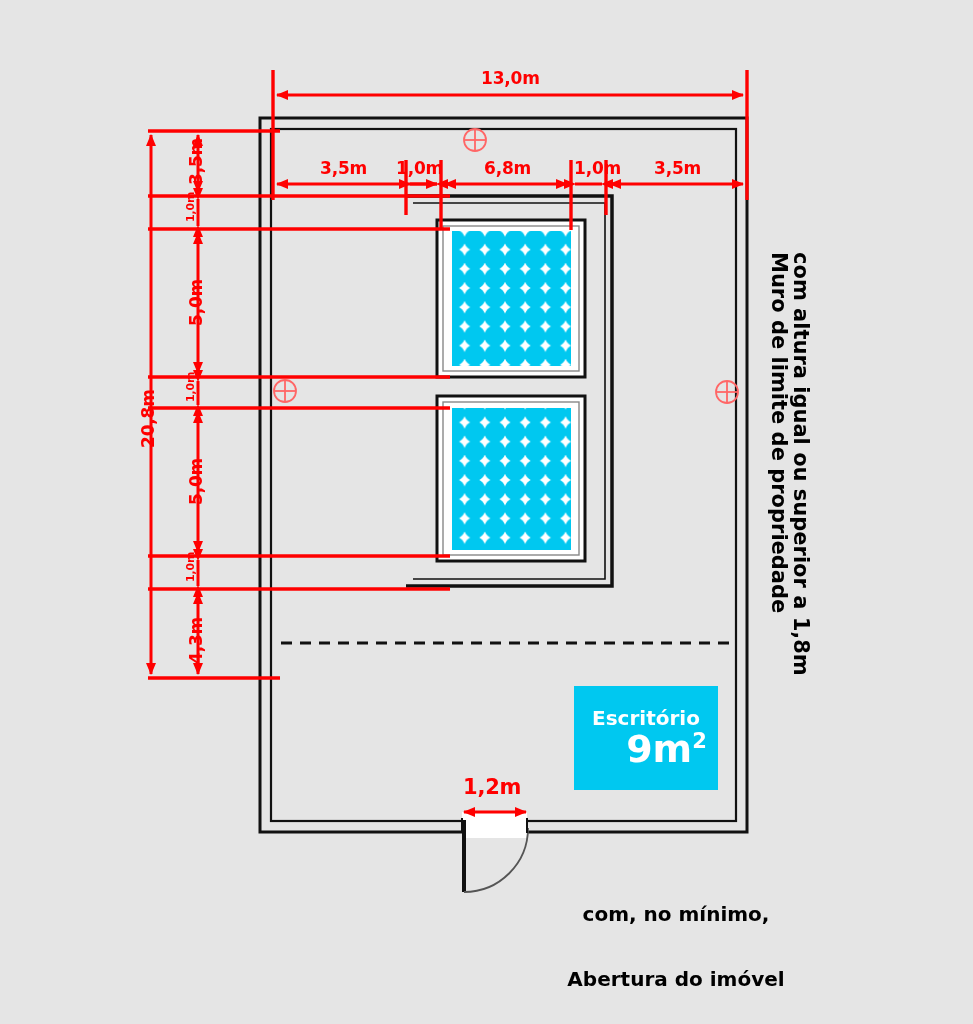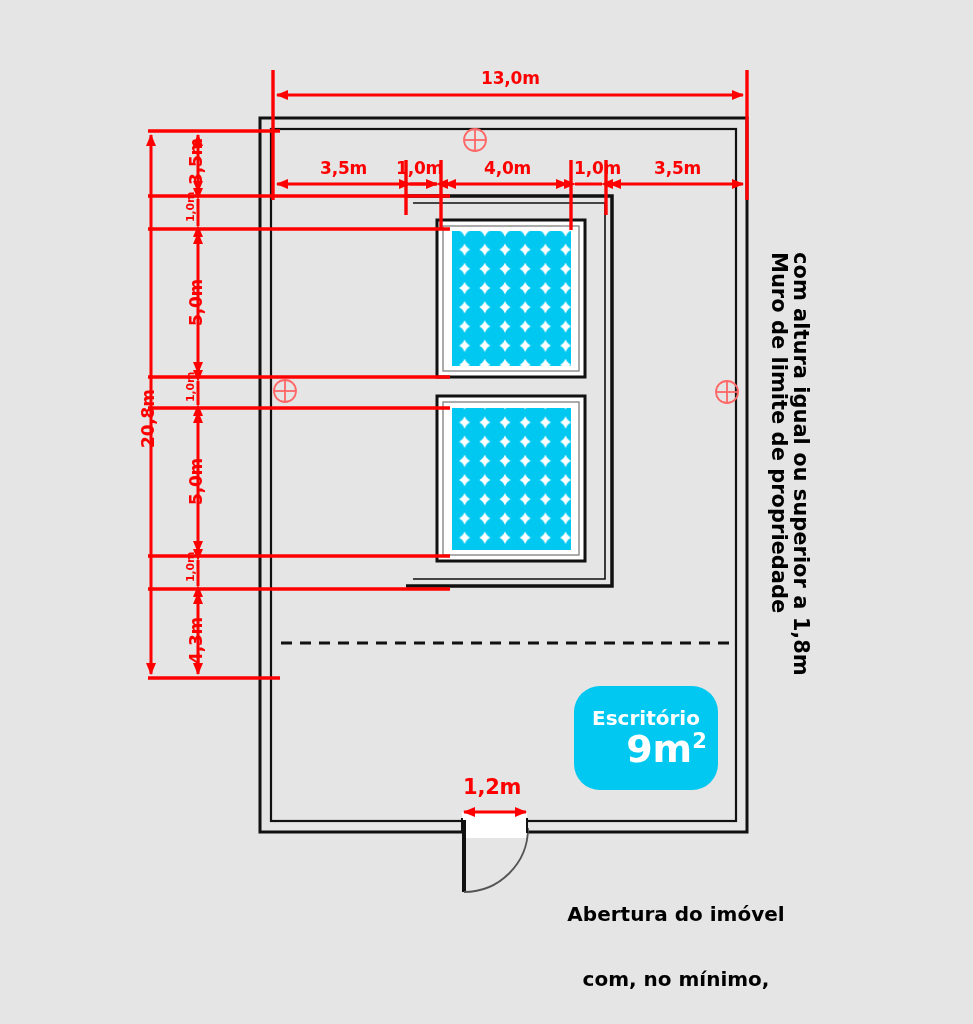--- a/index.html
+++ b/index.html
@@ -27,21 +27,20 @@
     color:#000000;font-size:21px;line-height:1.12;
     transform-origin:0 0;transform:rotate(90deg);
     white-space:pre;
   }
   .office-box{
     position:absolute;
     background:#00c8f0;
     display:flex;flex-direction:column;
     align-items:center;justify-content:center;
     color:#ffffff;
-    border-radius:26px;
   }
   .office-title{font-size:20px;font-weight:bold;line-height:1;margin-bottom:2px;}
   .office-area{font-size:38px;font-weight:bold;line-height:1;margin-left:41px;}
   .office-area sup{font-size:21px;vertical-align:super;}
   .bottom-note{text-align:center;}
 </style>
 </head>
 <body>
 
 <div id="stage">
@@ -157,21 +156,21 @@
       <line x1="198" y1="593" x2="198" y2="674" marker-start="url(#arrL)" marker-end="url(#arrR)"></line>
     </g>
 
     <line x1="464" y1="812" x2="526" y2="812" stroke="#ff0000" stroke-width="3" marker-start="url(#arrL)" marker-end="url(#arrR)"></line>
   </svg>
 
   <div class="lbl dim-lbl" style="left:481px;top:70px;">13,0m</div>
 
   <div class="lbl dim-lbl" style="left:320px;top:160px;">3,5m</div>
   <div class="lbl dim-lbl" style="left:396px;top:160px;">1,0m</div>
-  <div class="lbl dim-lbl" style="left:484px;top:160px;">4,0m</div>
+  <div class="lbl dim-lbl" style="left:484px;top:160px;">6,8m</div>
   <div class="lbl dim-lbl" style="left:574px;top:160px;">1,0m</div>
   <div class="lbl dim-lbl" style="left:654px;top:160px;">3,5m</div>
 
   <div class="lbl dim-lbl vert" style="left:140px;top:448px;transform:rotate(-90deg);">20,8m</div>
 
   <div class="lbl dim-lbl vert" style="left:188px;top:185px;transform:rotate(-90deg);">3,5m</div>
   <div class="lbl dim-lbl-sm vert" style="left:185px;top:222px;transform:rotate(-90deg);">1,0m</div>
   <div class="lbl dim-lbl vert" style="left:188px;top:326px;transform:rotate(-90deg);">5,0m</div>
   <div class="lbl dim-lbl-sm vert" style="left:185px;top:402px;transform:rotate(-90deg);">1,0m</div>
   <div class="lbl dim-lbl vert" style="left:188px;top:505px;transform:rotate(-90deg);">5,0m</div>
@@ -184,19 +183,19 @@
   <div class="lbl note-right" style="left:812px;top:252px;">com altura igual ou superior a 1,8m</div>
 
   <div class="office-box" style="left:574px;top:686px;width:144px;height:104px;">
     <div class="office-title">Escritório</div>
     <div class="office-area">
       <span>9m</span><sup>2</sup>
     </div>
   </div>
 
   <div class="lbl note bottom-note" style="left:546px;top:861px;width:260px;text-align:center;">
+    <div>com, no mínimo,</div>
     <div>Abertura do imóvel</div>
-    <div>com, no mínimo,</div>
     
     
   </div>
 
 </div>
 
 </body></html>

